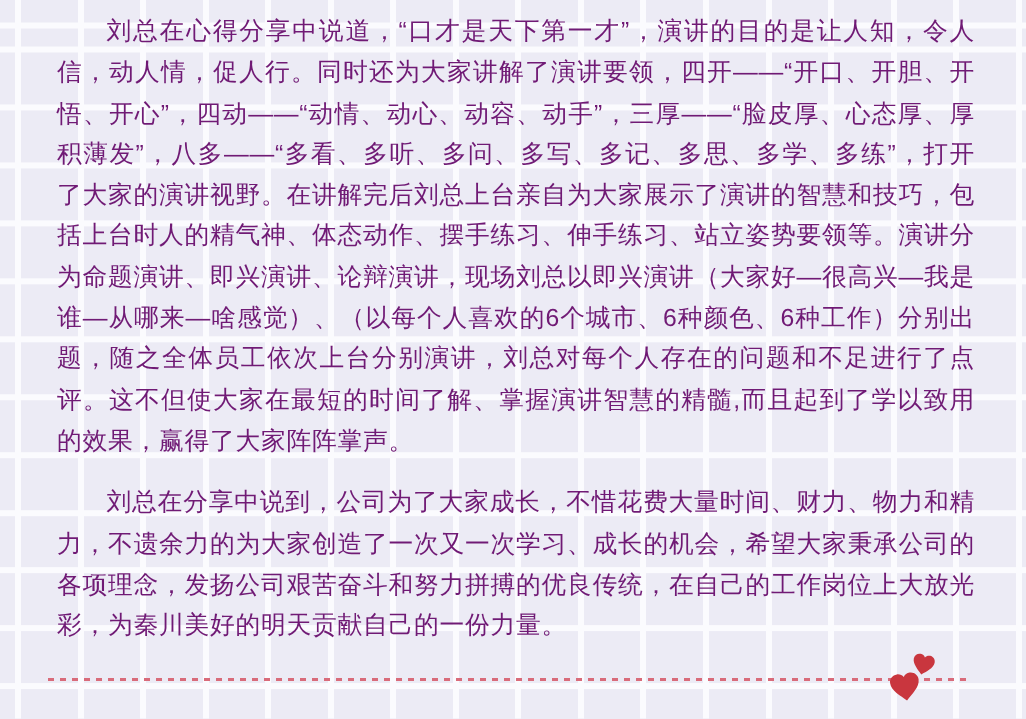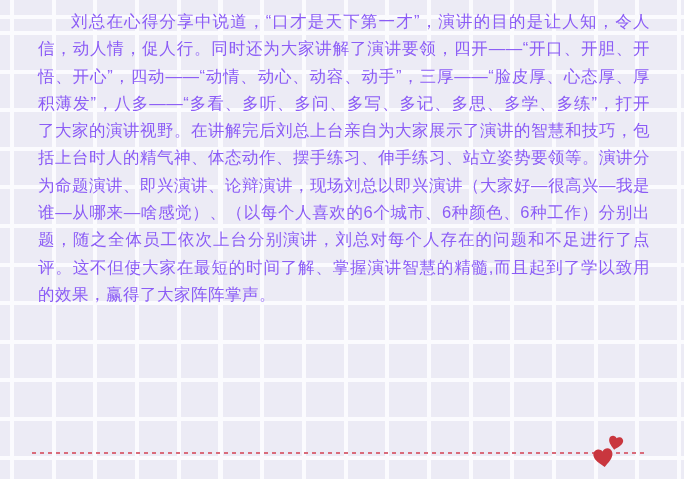--- a/index.html
+++ b/index.html
@@ -13,21 +13,21 @@
     background-image:
       repeating-linear-gradient(90deg, #fbfbfe 0px, #fbfbfe 4px, rgba(0,0,0,0) 4px, rgba(0,0,0,0) 41.7px),
       repeating-linear-gradient(180deg, #fbfbfe 0px, #fbfbfe 4px, rgba(0,0,0,0) 4px, rgba(0,0,0,0) 38.6px);
     background-position: 10px 0px, 0px 31px;
   }
   .article {
     position: absolute;
     left: 38px;
     top: 8px;
     width: 612px;
-    color: #8b5cf6;
+    color: #701a75;
     font-size: 16.5px;
     line-height: 27.3px;
     letter-spacing: 0.5px;
     text-align: justify;
     text-justify: inter-character;
   }
   .article p {
     margin: 0;
     text-indent: 2em;
   }
@@ -59,20 +59,21 @@
     width: 17px;
     height: 17px;
     transform: rotate(12deg);
   }
 </style>
 </head>
 <body>
 
 <div class="article">
   <p>刘总在心得分享中说道，“口才是天下第一才”，演讲的目的是让人知，令人信，动人情，促人行。同时还为大家讲解了演讲要领，四开——“开口、开胆、开悟、开心”，四动——“动情、动心、动容、动手”，三厚——“脸皮厚、心态厚、厚积薄发”，八多——“多看、多听、多问、多写、多记、多思、多学、多练”，打开了大家的演讲视野。在讲解完后刘总上台亲自为大家展示了演讲的智慧和技巧，包括上台时人的精气神、体态动作、摆手练习、伸手练习、站立姿势要领等。演讲分为命题演讲、即兴演讲、论辩演讲，现场刘总以即兴演讲（大家好—很高兴—我是谁—从哪来—啥感觉）、（以每个人喜欢的6个城市、6种颜色、6种工作）分别出题，随之全体员工依次上台分别演讲，刘总对每个人存在的问题和不足进行了点评。这不但使大家在最短的时间了解、掌握演讲智慧的精髓,而且起到了学以致用的效果，赢得了大家阵阵掌声。</p>
+  <p>刘总在分享中说到，公司为了大家成长，不惜花费大量时间、财力、物力和精力，不遗余力的为大家创造了一次又一次学习、成长的机会，希望大家秉承公司的各项理念，发扬公司艰苦奋斗和努力拼搏的优良传统，在自己的工作岗位上大放光彩，为秦川美好的明天贡献自己的一份力量。</p>
 </div>
 
 <div class="divider"></div>
 
 <svg class="heart heart-large" viewBox="0 0 24 24" xmlns="http://www.w3.org/2000/svg" aria-hidden="true">
   <path d="M12 21 C8 17 2 13 2 7.5 C2 4.4 4.4 2 7.5 2 C9.4 2 11.1 3 12 4.5 C12.9 3 14.6 2 16.5 2 C19.6 2 22 4.4 22 7.5 C22 13 16 17 12 21 Z" fill="#c9363e"></path>
 </svg>
 
 <svg class="heart heart-small" viewBox="0 0 24 24" xmlns="http://www.w3.org/2000/svg" aria-hidden="true">
   <path d="M12 21 C8 17 2 13 2 7.5 C2 4.4 4.4 2 7.5 2 C9.4 2 11.1 3 12 4.5 C12.9 3 14.6 2 16.5 2 C19.6 2 22 4.4 22 7.5 C22 13 16 17 12 21 Z" fill="#c9363e"></path>

